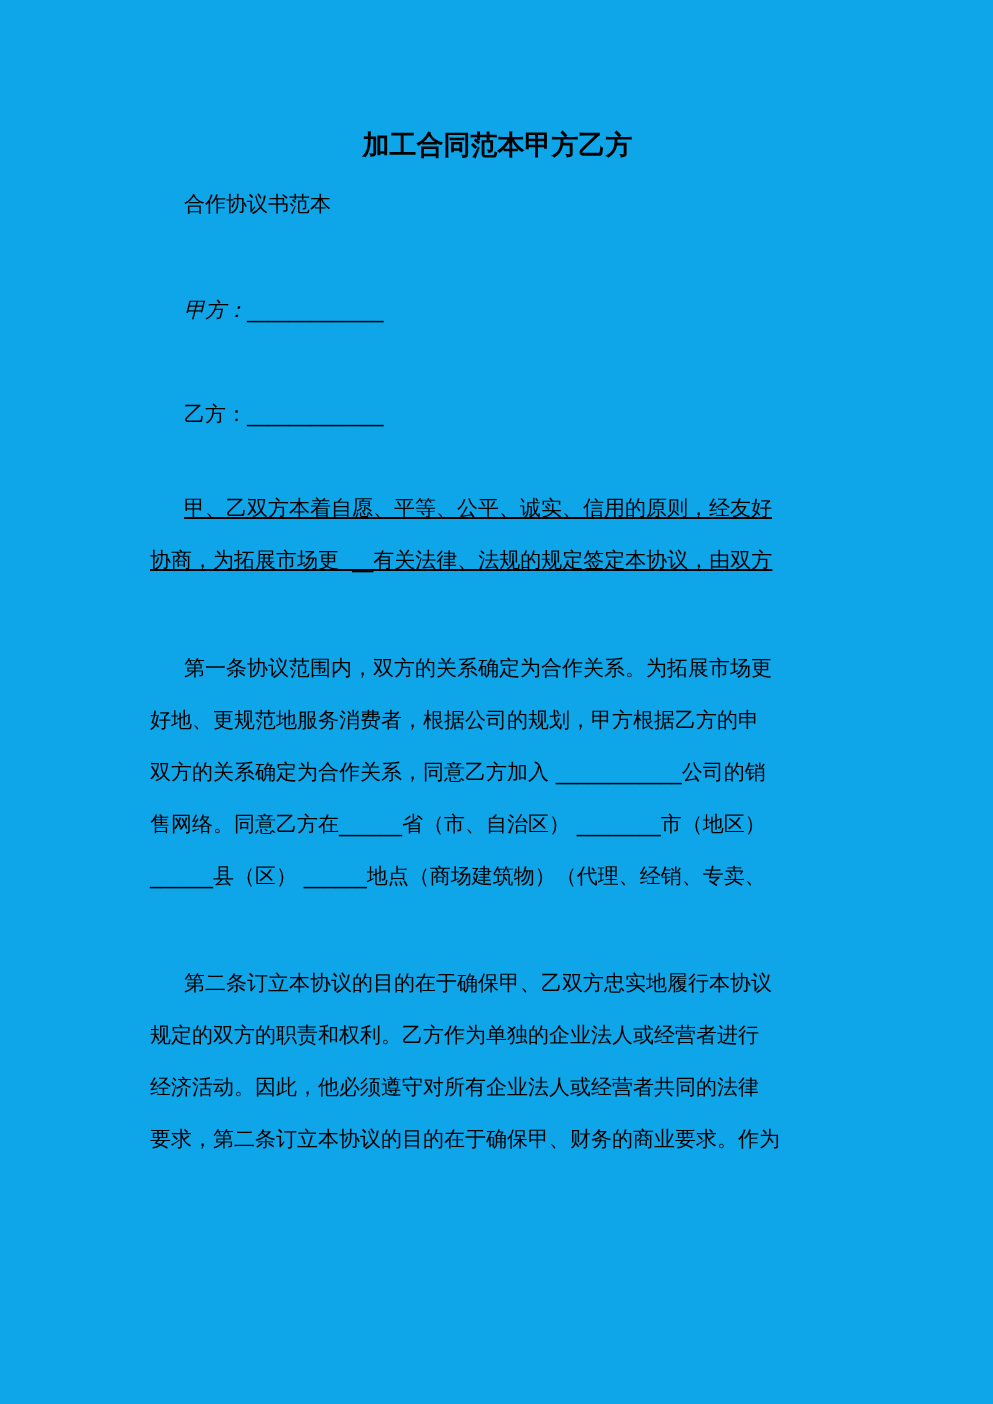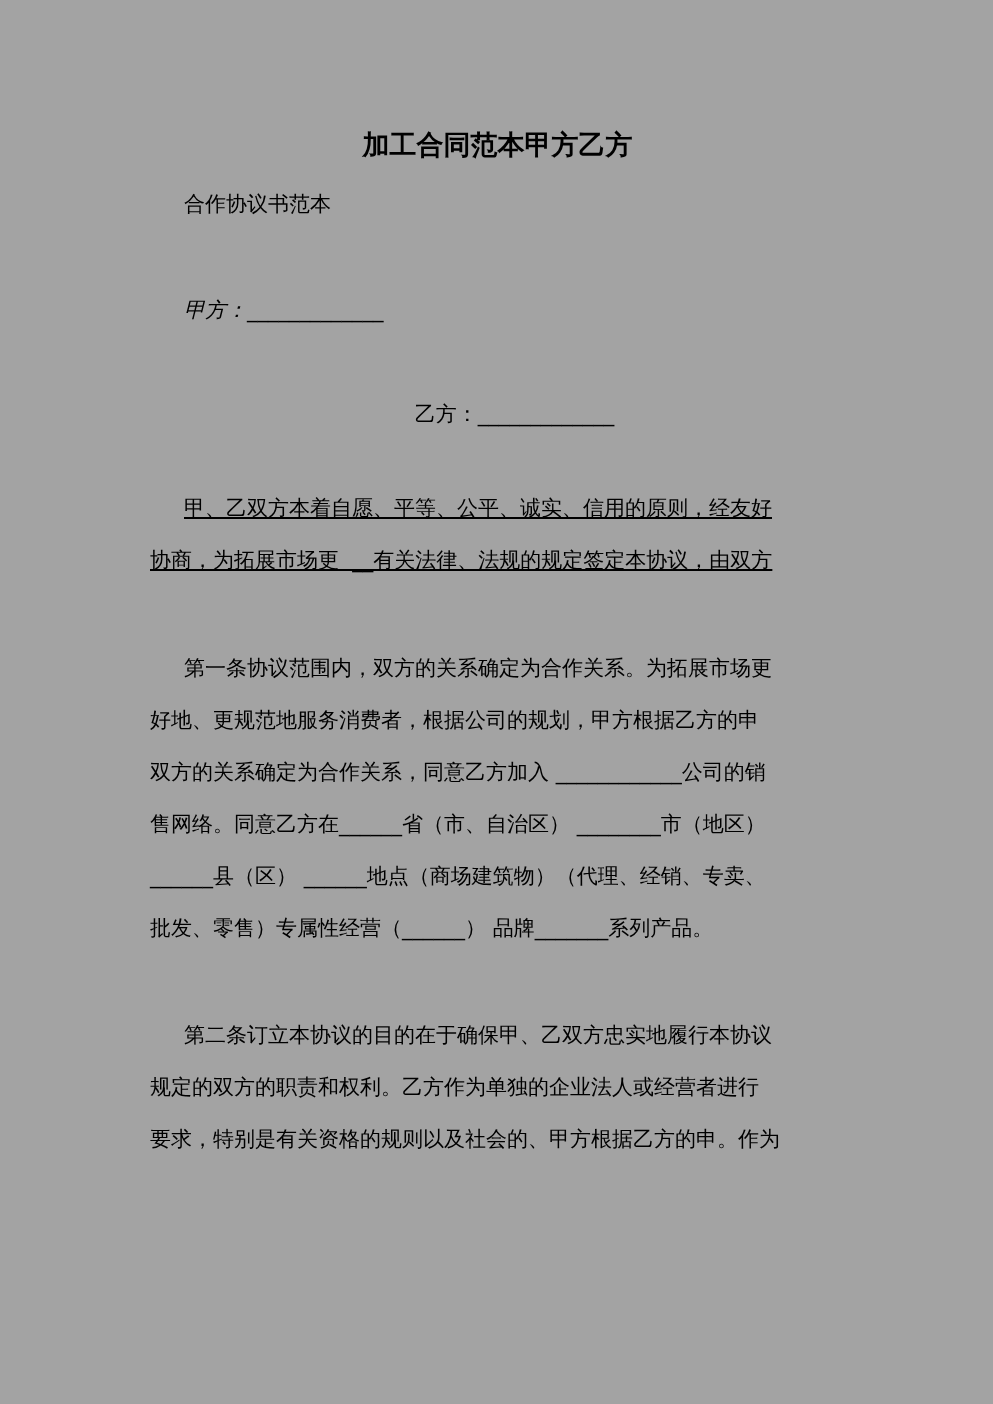--- a/index.html
+++ b/index.html
@@ -6,21 +6,21 @@
     margin: 0;
     padding: 0;
     background: #ffffff;
   }
   .page {
     position: relative;
     width: 993px;
     height: 1404px;
     box-sizing: border-box;
     margin: 0 auto;
-    background: #a3a3a3;
+    background: #0ea5e9;
     color: #000000;
     font-family: "DejaVu Sans", sans-serif;
     font-size: 21px;
     padding: 0 148px 0 150px;
     overflow: hidden; 
   }
   .title {
     margin: 128px 0 0 0;
     font-size: 27px;
     font-weight: bold;
@@ -30,21 +30,21 @@
   }
   .line {
     line-height: 52px;
     white-space: pre;
   }
   .indent {
     padding-left: 34px;
   }
   .gap-subtitle { margin-top: 17px; }
   .gap-party-a  { margin-top: 54px; font-style: italic; }
-  .gap-party-b  { margin-top: 52px; text-align: center; }
+  .gap-party-b  { margin-top: 52px; }
   .gap-para-1   { margin-top: 42px; text-decoration: underline; }
   .gap-para-2   { margin-top: 56px; }
   .gap-para-3   { margin-top: 55px; }
 </style>
 </head>
 <body>
 
 <div class="page">
 
   <h1 class="title">加工合同范本甲方乙方</h1>
@@ -59,22 +59,22 @@
     <div class="line indent">甲、乙双方本着自愿、平等、公平、诚实、信用的原则，经友好</div>
     <div class="line">协商，为拓展市场更  __有关法律、法规的规定签定本协议，由双方</div>
   </div>
 
   <div class="paragraph gap-para-2">
     <div class="line indent">第一条协议范围内，双方的关系确定为合作关系。为拓展市场更</div>
     <div class="line">好地、更规范地服务消费者，根据公司的规划，甲方根据乙方的申</div>
     <div class="line">双方的关系确定为合作关系，同意乙方加入 ____________公司的销</div>
     <div class="line">售网络。同意乙方在______省（市、自治区） ________市（地区）</div>
     <div class="line">______县（区） ______地点（商场建筑物）（代理、经销、专卖、</div>
-    <div class="line">批发、零售）专属性经营（______） 品牌_______系列产品。</div>
   </div>
 
   <div class="paragraph gap-para-3">
     <div class="line indent">第二条订立本协议的目的在于确保甲、乙双方忠实地履行本协议</div>
     <div class="line">规定的双方的职责和权利。乙方作为单独的企业法人或经营者进行</div>
-    <div class="line">要求，特别是有关资格的规则以及社会的、甲方根据乙方的申。作为</div>
+    <div class="line">经济活动。因此，他必须遵守对所有企业法人或经营者共同的法律</div>
+    <div class="line">要求，第二条订立本协议的目的在于确保甲、财务的商业要求。作为</div>
   </div>
 
 </div>
 
 </body></html>

